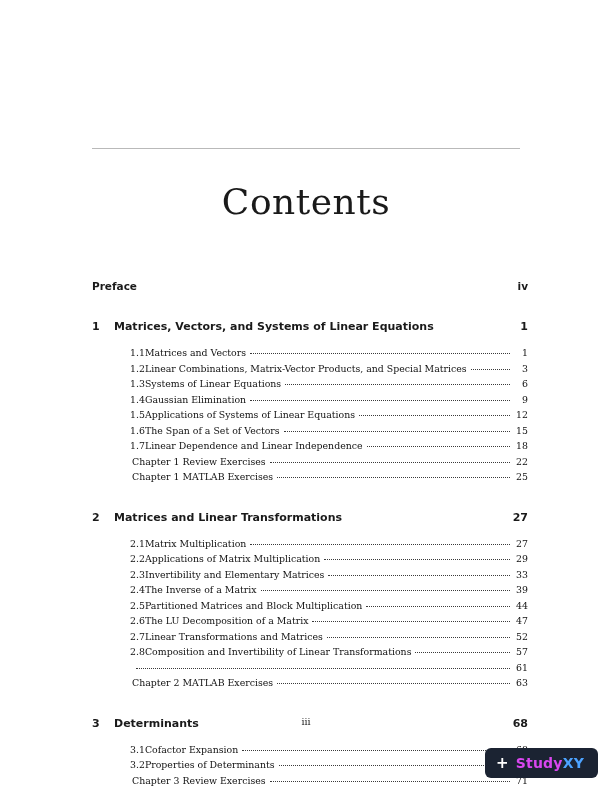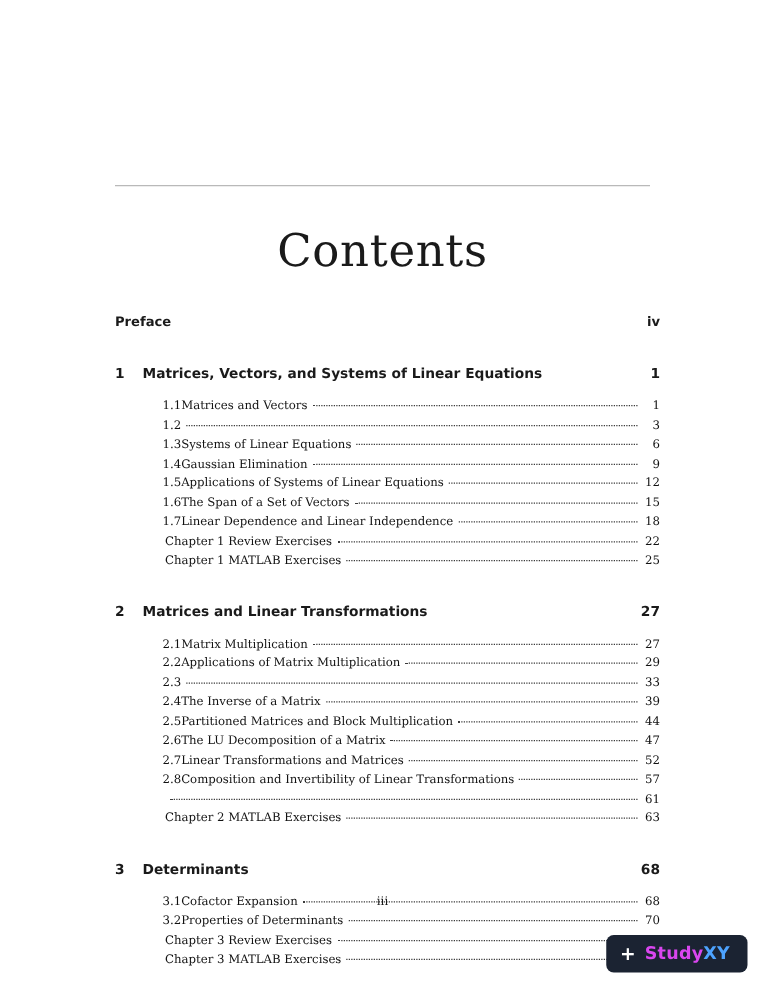--- a/index.html
+++ b/index.html
@@ -47,21 +47,21 @@
   }
   
   .fm-entry {
     display: flex;
     align-items: baseline;
     font-family: "DejaVu Sans", sans-serif;
     font-weight: bold;
     font-size: 10.5px;
     margin-bottom: 28px;
   }
-  .fm-entry .fm-label { white-space: nowrap; }
+  .fm-entry .fm-label { white-space: nowrap; margin-top: 28px; }
   .fm-entry .filler { flex: 1 1 auto; }
   .fm-entry .fm-page { white-space: nowrap; }
 
   
   .chapter {
     margin-bottom: 6px;
   }
   .chapter-head {
     display: flex;
     align-items: baseline;
@@ -172,20 +172,21 @@
       </div>
       <div class="sections">
         <div class="sec">
           <span class="snum">1.1</span>
           <span class="stitle">Matrices and Vectors</span>
           <span class="leader"></span>
           <span class="spage">1</span>
         </div>
         <div class="sec">
           <span class="snum">1.2</span>
+          <span class="stitle">Linear Combinations, Matrix-Vector Products, and Special Matrices</span>
           <span class="leader"></span>
           <span class="spage">3</span>
         </div>
         <div class="sec">
           <span class="snum">1.3</span>
           <span class="stitle">Systems of Linear Equations</span>
           <span class="leader"></span>
           <span class="spage">6</span>
         </div>
         <div class="sec">
@@ -242,20 +243,21 @@
           <span class="spage">27</span>
         </div>
         <div class="sec">
           <span class="snum">2.2</span>
           <span class="stitle">Applications of Matrix Multiplication</span>
           <span class="leader"></span>
           <span class="spage">29</span>
         </div>
         <div class="sec">
           <span class="snum">2.3</span>
+          <span class="stitle">Invertibility and Elementary Matrices</span>
           <span class="leader"></span>
           <span class="spage">33</span>
         </div>
         <div class="sec">
           <span class="snum">2.4</span>
           <span class="stitle">The Inverse of a Matrix</span>
           <span class="leader"></span>
           <span class="spage">39</span>
         </div>
         <div class="sec">

